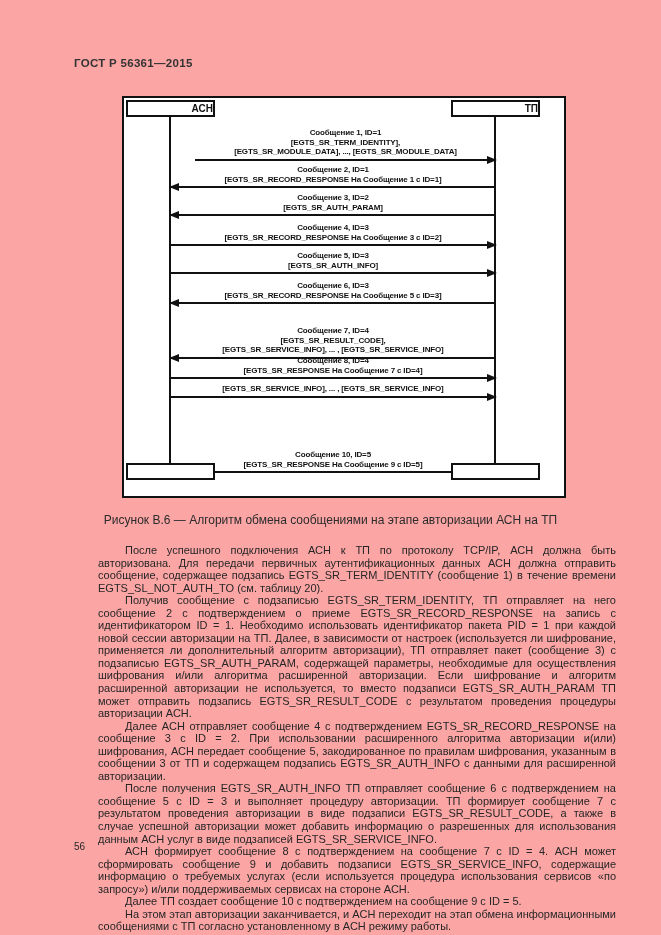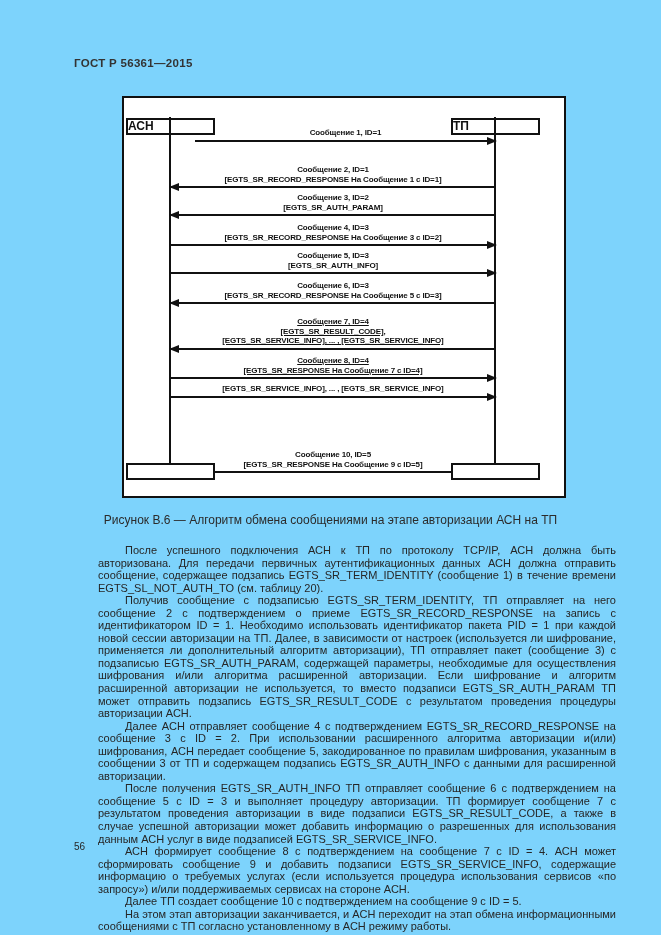--- a/index.html
+++ b/index.html
@@ -1,20 +1,20 @@
 <!DOCTYPE html>
 <html><head>
 <meta charset="utf-8">
 <style>
   * { margin:0; padding:0; box-sizing:border-box; }
   html,body { background:#9a9a9a; }
   .page {
     position:relative;
     width:661px; height:935px;
-    background:#7dd3fc;
+    background:#fca5a5;
     font-family:"Liberation Sans", sans-serif;
     color:#262626;
     overflow:hidden;
   }
   .doc-header {
     position:absolute; left:74px; top:57px;
     font-size:11.5px; font-weight:bold; color:#333;
     letter-spacing:0.3px;
   }
   
@@ -25,22 +25,22 @@
     background:#fff;
   }
   .actor-box, .term-box {
     position:absolute;
     width:89px; height:17px;
     border:2px solid #111;
     background:#fff;
   }
   .actor-box {
     top:2px;
-    font-size:12px; font-weight:bold; color:#111;
-    text-align:left; line-height:13px;margin-top:18px;
+    font-size:10px; font-weight:bold; color:#111;
+    text-align:right; line-height:13px;
   }
   .actor-left-box  { left:2px; }
   .actor-right-box { left:327px; }
   .term-box { top:365px; }
   .term-left-box  { left:2px; }
   .term-right-box { left:327px; }
   .lifeline {
     position:absolute; top:19px; width:2px; height:346px;
     background:#111;
   }
@@ -71,22 +71,22 @@
     width:0; height:0; border-style:solid;
     border-width:4px 10px 4px 0;
     border-color:transparent #111 transparent transparent;
   }
   .msg-1  { top:30px;padding-left:25px; }
   .msg-2  { top:67px; }
   .msg-3  { top:95px; }
   .msg-4  { top:125px; }
   .msg-5  { top:153px; }
   .msg-6  { top:183px; }
-  .msg-7  { top:219px;text-decoration:underline; }
-  .msg-8  { top:258px;text-decoration:underline; }
+  .msg-7  { top:228px; }
+  .msg-8  { top:258px; }
   .msg-9  { top:286px; }
   .msg-10 { top:315px;margin-top:37px; }
   
   .figure-caption {
     position:absolute; left:0; top:513px; width:661px;
     text-align:center; font-size:12px; color:#2b2b2b;
   }
   .body-text {
     position:absolute; left:74px; top:544px; width:518px;
     font-size:11px; line-height:12.55px;
@@ -109,20 +109,22 @@
     <div class="actor-box actor-left-box">АСН</div>
     <div class="actor-box actor-right-box">ТП</div>
 
     <div class="lifeline lifeline-left"></div>
     <div class="lifeline lifeline-right"></div>
 
     <div class="messages">
 
       <div class="msg msg-1">
         <span class="line">Сообщение 1, ID=1</span>
+        <span class="line">[EGTS_SR_TERM_IDENTITY],</span>
+        <span class="line">[EGTS_SR_MODULE_DATA], ..., [EGTS_SR_MODULE_DATA]</span>
         <div class="arrow right"></div>
       </div>
 
       <div class="msg msg-2">
         <span class="line">Сообщение 2, ID=1</span>
         <span class="line">[EGTS_SR_RECORD_RESPONSE На Сообщение 1 с ID=1]</span>
         <div class="arrow left"></div>
       </div>
 
       <div class="msg msg-3">

